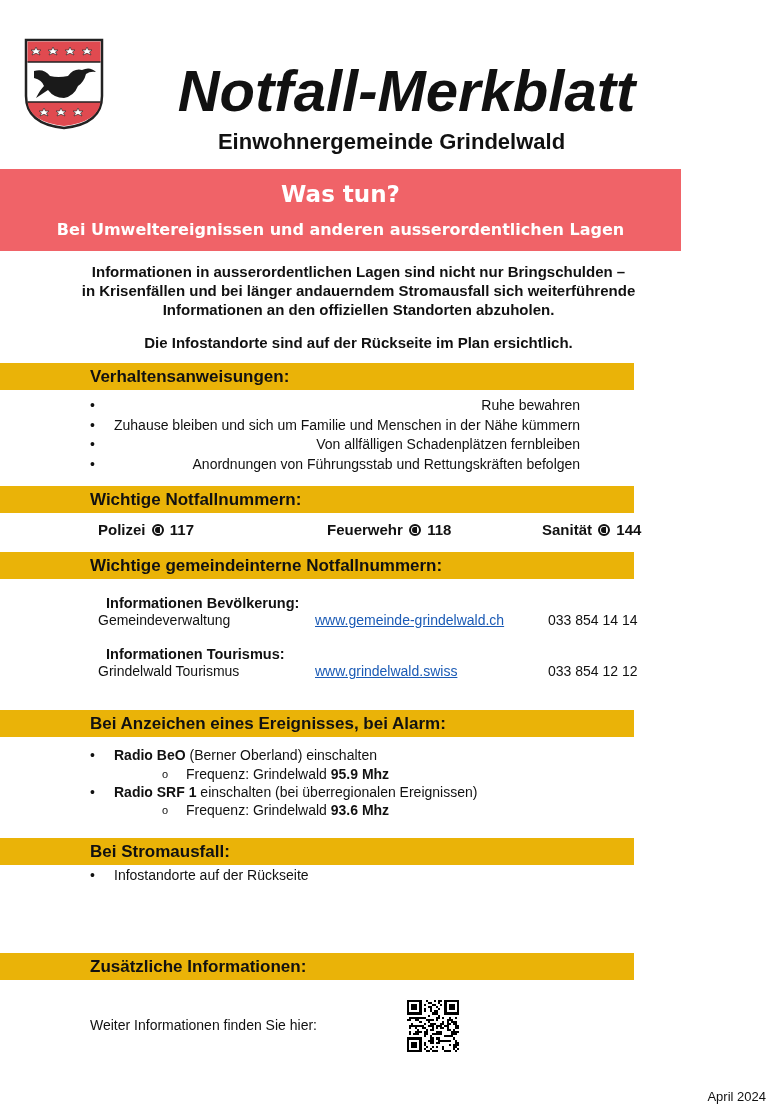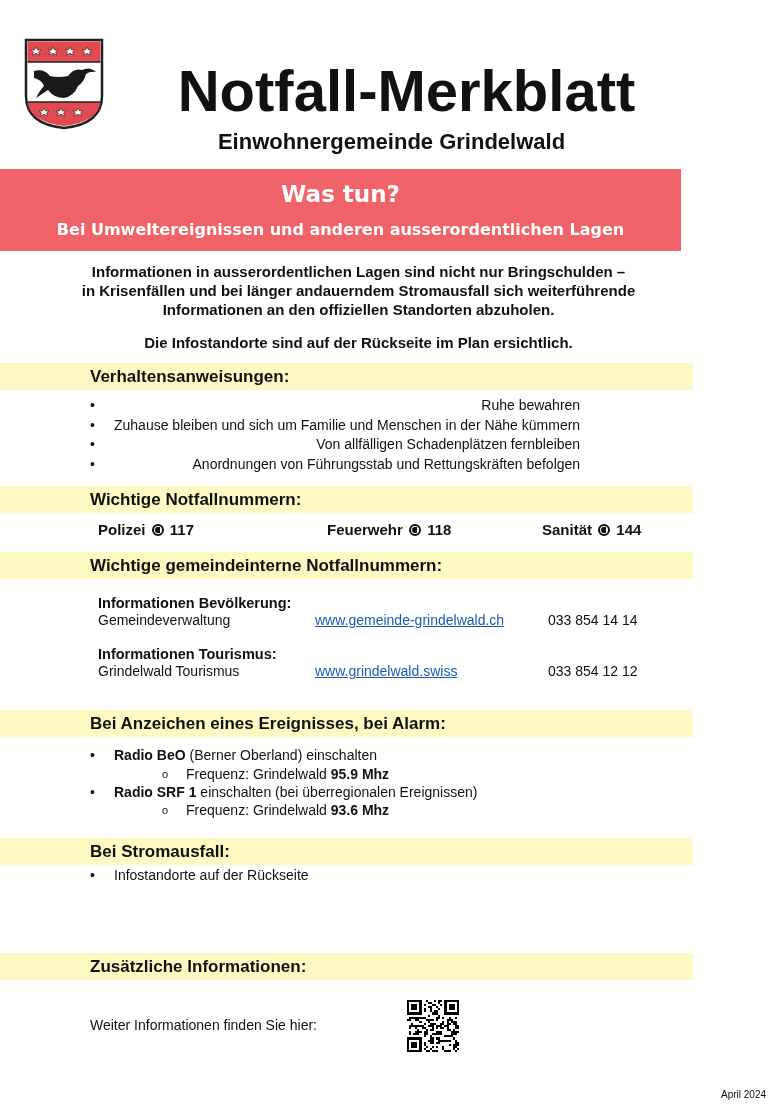--- a/index.html
+++ b/index.html
@@ -1,43 +1,43 @@
 <!DOCTYPE html>
 <html><head>
 <meta charset="utf-8">
 <style>
   html, body { margin:0; padding:0; background:#fff; }
   body { width:783px; height:1115px; position:relative; overflow:hidden;
          font-family:"Liberation Sans", sans-serif; color:#111; }
   .abs { position:absolute; }
   .crest { left:24px; top:38px; width:80px; height:92px; }
   .title { left:0; width:783px; top:56px; text-align:center; padding-left:30px; box-sizing:border-box;
-           font-size:58px; font-weight:bold; letter-spacing:0px; line-height:70px; }
+           font-size:58px; font-weight:bold; letter-spacing:0px; line-height:70px;font-style:italic; }
   .subtitle { left:0; width:783px; top:128px; text-align:center; padding-left:0; font-size:22px; font-weight:bold; line-height:28px; }
   .banner { left:0; top:169px; width:681px; height:82px; background:#f06368; color:#fff; text-align:center;
             font-family:"DejaVu Sans", sans-serif; }
   .banner .h1 { font-size:23px; font-weight:bold; margin-top:10px; line-height:30px; }
   .banner .h2 { font-size:16px; font-weight:bold; margin-top:10px; line-height:22px; }
   .intro { left:0; width:717px; top:262px; text-align:center; font-size:15px; font-weight:bold; line-height:19px; }
   .intro p { margin:0; }
   .intro .second { margin-top:14px; }
-  .band { left:0; width:693px; background:#fef9c3; height:27px; }
+  .band { left:0; width:634px; background:#eab308; height:27px; }
   .band span { position:absolute; left:90px; top:4px; font-size:17px; font-weight:bold; }
   ul.list { position:absolute; left:90px; margin:0; padding:0; list-style:none; font-size:14px; line-height:19.5px; }
   ul.list li { position:relative; padding-left:24px;text-align:right; }
   ul.list li::before { content:"•"; position:absolute; left:0; top:0; }
   ul.sub li { padding-left:96px; }
   ul.sub li::before { content:"o"; left:72px; font-size:11px; }
   .num { top:521px; font-size:15px; font-weight:bold; }
   .phone-glyph { display:inline-block; width:12px; height:12px; border-radius:50%; border:2px solid #111; box-sizing:border-box; position:relative; top:1px; margin:0 2px; }
   .phone-glyph::after { content:""; position:absolute; left:1px; top:1px; width:5px; height:6px; background:#111; border-radius:50% 0 0 50%; }
   .contact { font-size:14px; line-height:17px; }
-  .contact b { font-size:14.5px; }
+  .contact b { font-size:14.5px;margin-left:8px; }
   a.link { color:#1a5ab5; text-decoration:underline; }
-  .footer { right:17px; top:1089px; font-size:10px;text-align:right; }
+  .footer { right:17px; top:1089px; font-size:13px;text-align:right; }
   .qr { left:407px; top:1000px; width:52px; height:52px; }
 </style>
 </head>
 <body>
 
 <svg class="abs crest" viewBox="0 0 80 92">
   <path d="M2 2 H78 V58 Q78 86 40 90 Q2 86 2 58 Z" fill="#fff" stroke="#222" stroke-width="2.5"></path>
   <path d="M3.5 3.5 H76.5 V24 H3.5 Z" fill="#e04a50"></path>
   <path d="M3.5 64 H76.5 Q74 84 40 88 Q6 84 3.5 64 Z" fill="#e04a50"></path>
   <line x1="3.5" y1="24" x2="76.5" y2="24" stroke="#222" stroke-width="1.5"></line>

